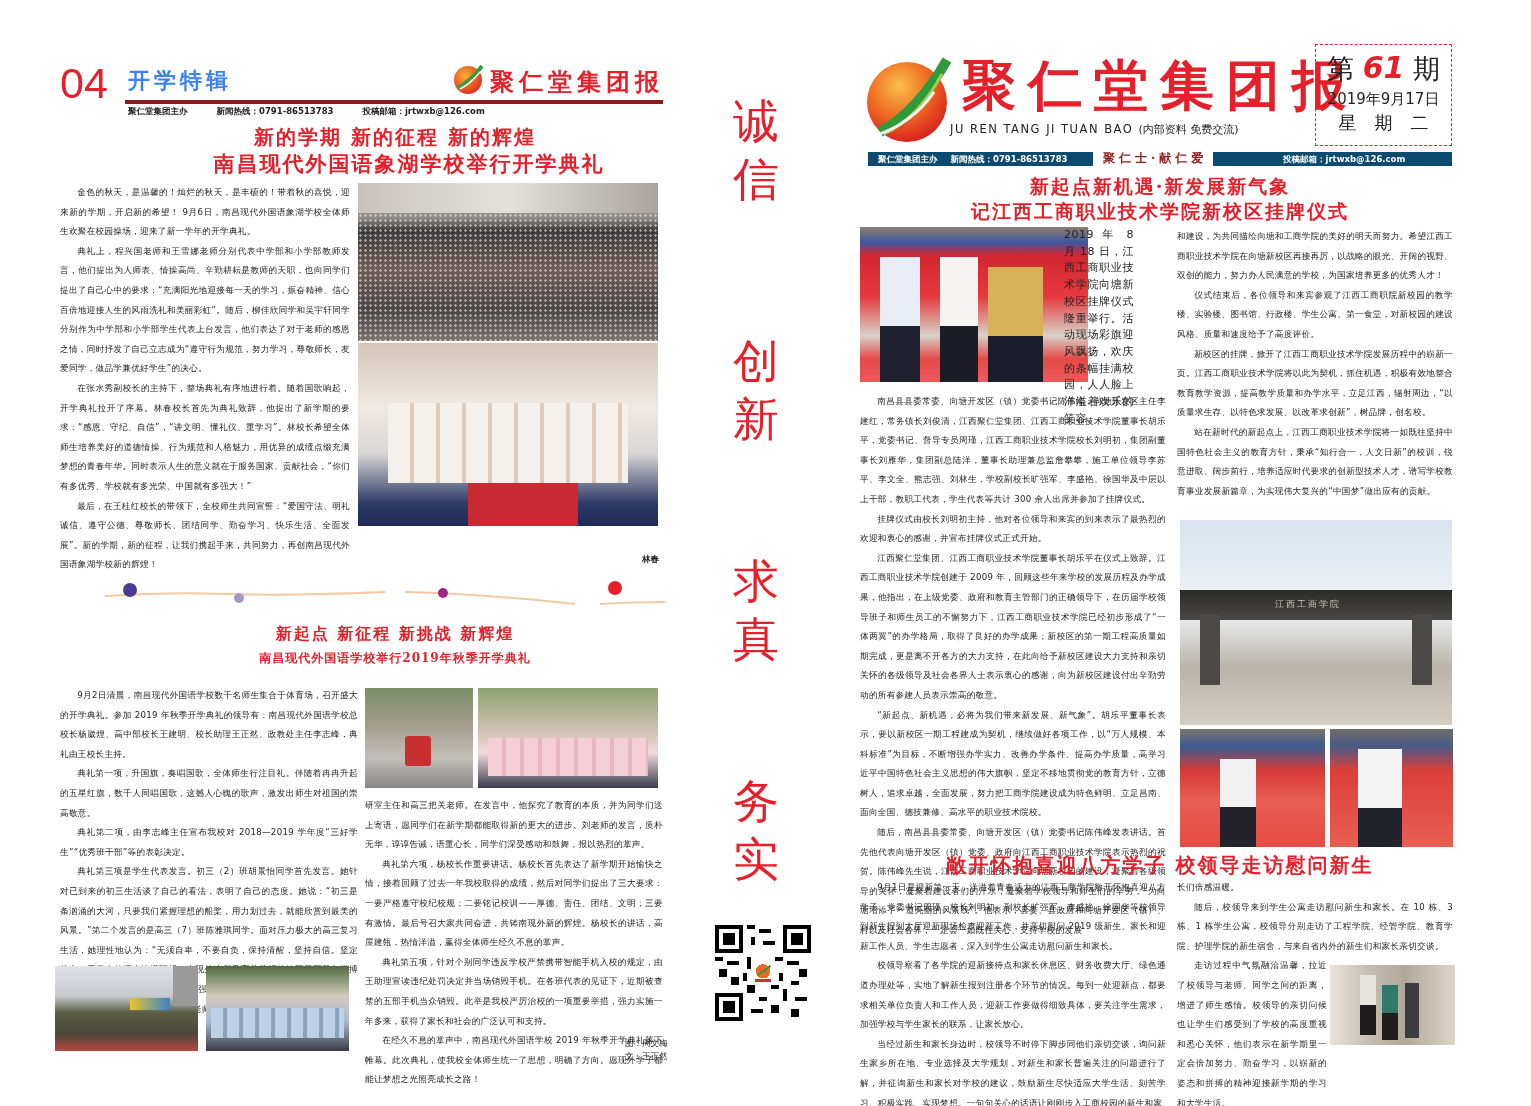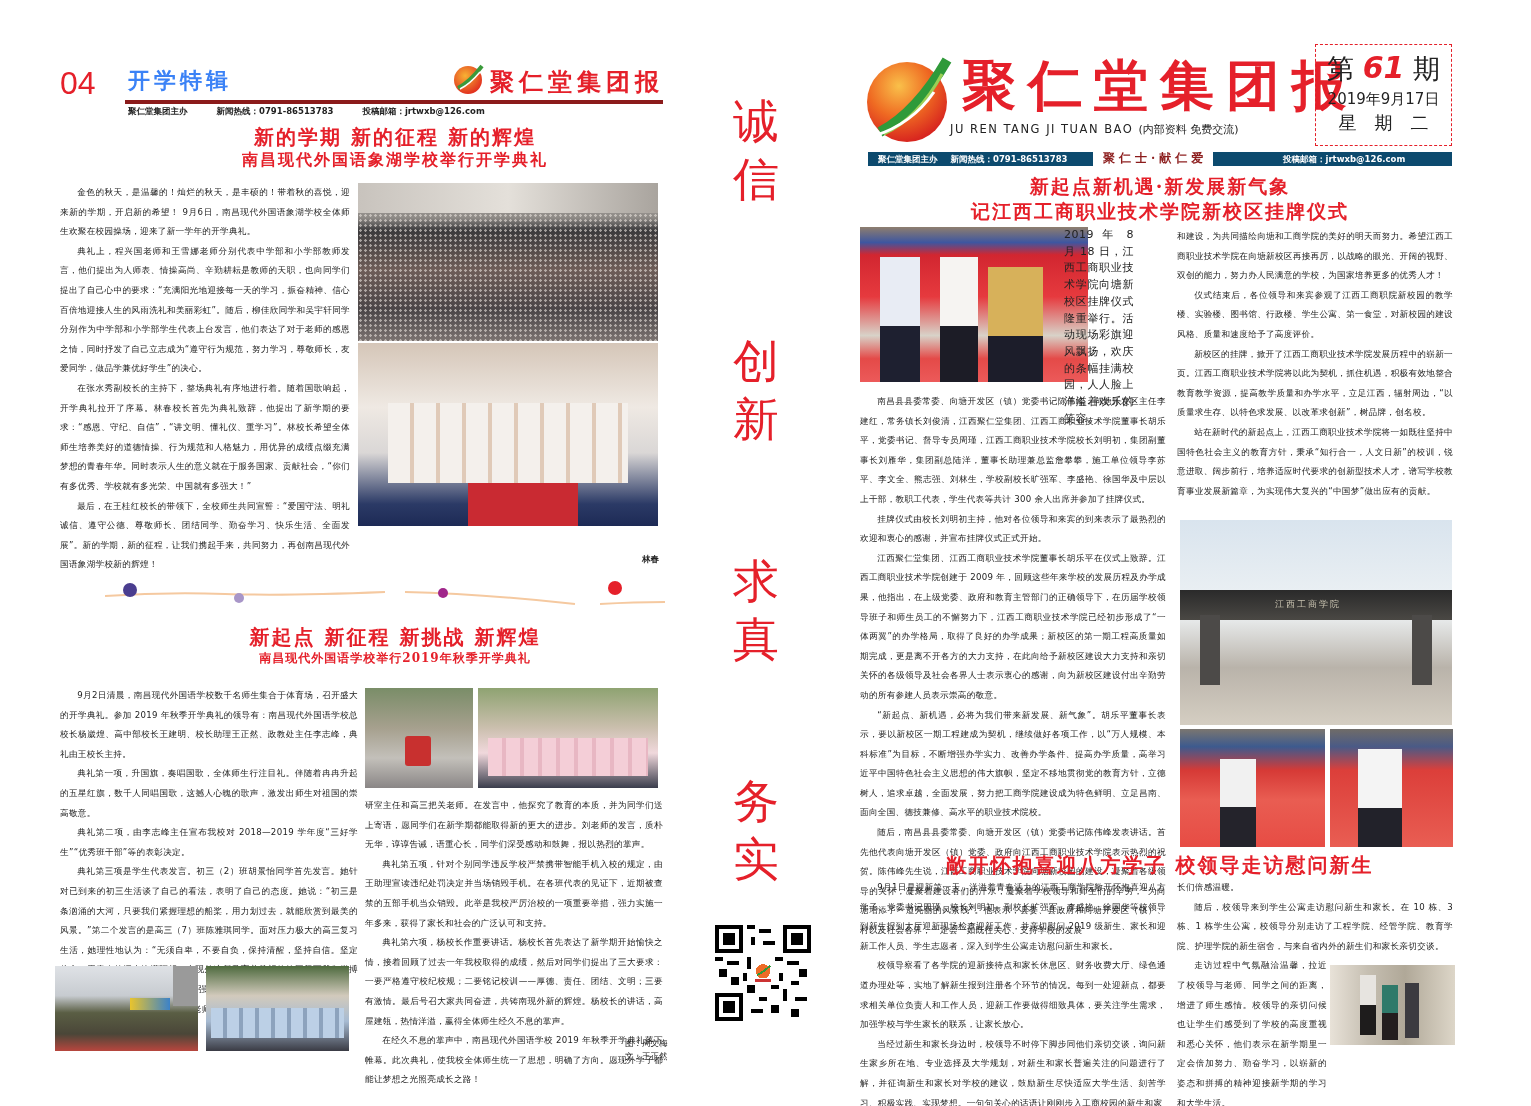--- a/index.html
+++ b/index.html
@@ -8,21 +8,21 @@
 .body-text{font-size:8.6px;line-height:19.6px;color:#222;text-align:justify;letter-spacing:0.3px}
 .body-text p{text-indent:2em}
 .photo{position:absolute;overflow:hidden}
 .title-cal{font-family:"DejaVu Serif","Liberation Serif",serif;color:#e5202a;font-weight:bold;text-align:center}
 .bar{background:#0c4a6e}
 </style>
 </head>
 <body>
 
 <div>
-  <div class="abs" style="left:60px;top:58px;font-size:32px;color:#e5202a;font-family:'Liberation Sans',sans-serif;line-height:50px">04</div>
+  <div class="abs" style="left:60px;top:58px;font-size:43px;color:#e5202a;font-family:'Liberation Sans',sans-serif;line-height:50px">04</div>
   <div class="abs" style="left:128px;top:66px;font-size:22px;color:#3b82f6;font-weight:bold;font-family:'DejaVu Serif',serif;letter-spacing:4px">开学特辑</div>
   <div class="abs" style="left:452px;top:62px;width:34px;height:34px">
     <svg width="34" height="34" viewBox="0 0 34 34">
       <defs>
           <radialGradient id="g1" cx="40%" cy="35%" r="65%">
             <stop offset="0" stop-color="#f7b233"></stop>
             <stop offset="1" stop-color="#e2321f"></stop>
           </radialGradient>
         </defs>
       <circle cx="16" cy="18" r="14" fill="url(#g1)"></circle>
@@ -32,21 +32,21 @@
   </div>
   <div class="abs" style="left:490px;top:66px;font-size:24px;color:#e5202a;font-weight:bold;font-family:'DejaVu Serif',serif;letter-spacing:5px">聚仁堂集团报</div>
   <div class="abs" style="left:125px;top:100px;width:538px;height:4px;background:#8b1b1b"></div>
   <div class="abs" style="left:128px;top:106px;font-size:8.5px;color:#222;font-weight:bold;white-space:nowrap">
     <span>聚仁堂集团主办</span>
     <span style="margin-left:26px">新闻热线：0791-86513783</span>
     <span style="margin-left:26px">投稿邮箱：jrtwxb@126.com</span>
   </div>
 
   <div class="abs title-cal" style="left:130px;top:124px;width:530px;font-size:20px;letter-spacing:2px">新的学期 新的征程 新的辉煌</div>
-  <div class="abs title-cal" style="left:130px;top:150px;width:530px;font-size:16px;letter-spacing:2px">南昌现代外国语象湖学校举行开学典礼</div>
+  <div class="abs title-cal" style="left:144px;top:150px;width:530px;font-size:21px;letter-spacing:2px">南昌现代外国语象湖学校举行开学典礼</div>
 
   <div class="abs body-text" style="left:60px;top:183px;width:290px">
     <p>金色的秋天，是温馨的！灿烂的秋天，是丰硕的！带着秋的喜悦，迎来新的学期，开启新的希望！ 9月6日，南昌现代外国语象湖学校全体师生欢聚在校园操场，迎来了新一学年的开学典礼。</p>
     <p>典礼上，程兴国老师和王雪娜老师分别代表中学部和小学部教师发言，他们提出为人师表、情操高尚、辛勤耕耘是教师的天职，也向同学们提出了自己心中的要求：“充满阳光地迎接每一天的学习，振奋精神、信心百倍地迎接人生的风雨洗礼和美丽彩虹”。随后，柳佳欣同学和吴宇轩同学分别作为中学部和小学部学生代表上台发言，他们表达了对于老师的感恩之情，同时抒发了自己立志成为“遵守行为规范，努力学习，尊敬师长，友爱同学，做品学兼优好学生”的决心。</p>
     <p>在张水秀副校长的主持下，整场典礼有序地进行着。随着国歌响起，开学典礼拉开了序幕。林春校长首先为典礼致辞，他提出了新学期的要求：“感恩、守纪、自信”，“讲文明、懂礼仪、重学习”。林校长希望全体师生培养美好的道德情操、行为规范和人格魅力，用优异的成绩点缀充满梦想的青春年华。同时表示人生的意义就在于服务国家、贡献社会，“你们有多优秀、学校就有多光荣、中国就有多强大！”</p>
     <p>最后，在王桂红校长的带领下，全校师生共同宣誓：“爱国守法、明礼诚信、遵守公德、尊敬师长、团结同学、勤奋学习、快乐生活、全面发展”。新的学期，新的征程，让我们携起手来，共同努力，再创南昌现代外国语象湖学校新的辉煌！</p>
   </div>
 
   <div class="photo" style="left:358px;top:183px;width:300px;height:158px;background:linear-gradient(180deg,#b9b4ae 0%,#8e8a86 22%,#3b3a3c 30%,#6e5d58 55%,#4a4547 80%,#7a7270 100%)">
     <div style="position:absolute;left:0;top:0;width:100%;height:30px;background:linear-gradient(90deg,#c8c3bd,#e4e0da,#a9a49e)"></div>
@@ -64,42 +64,42 @@
       <path d="M0 16 Q60 12 120 14 T280 12" stroke="#f5c9a0" stroke-width="2" fill="none"></path>
       <path d="M300 12 Q380 14 470 24" stroke="#f5c9a0" stroke-width="2" fill="none"></path>
       <path d="M495 24 Q530 22 560 22" stroke="#f5c9a0" stroke-width="2" fill="none"></path>
       <circle cx="25" cy="10" r="7" fill="#4a3d8f"></circle>
       <circle cx="134" cy="18" r="5" fill="#a896c8"></circle>
       <circle cx="338" cy="13" r="5" fill="#a0268a"></circle>
       <circle cx="510" cy="8" r="7" fill="#e5202a"></circle>
     </svg>
   </div>
 
-  <div class="abs title-cal" style="left:130px;top:624px;width:530px;font-size:20px;letter-spacing:2px">新起点 新征程 新挑战 新辉煌</div>
+  <div class="abs title-cal" style="left:130px;top:624px;width:530px;font-size:16px;letter-spacing:2px">新起点 新征程 新挑战 新辉煌</div>
   <div class="abs title-cal" style="left:130px;top:650px;width:530px;font-size:12px;letter-spacing:1px">南昌现代外国语学校举行2019年秋季开学典礼</div>
 
   <div class="abs body-text" style="left:60px;top:686px;width:298px">
     <p>9月2日清晨，南昌现代外国语学校数千名师生集合于体育场，召开盛大的开学典礼。参加 2019 年秋季开学典礼的领导有：南昌现代外国语学校总校长杨崴煌、高中部校长王建明、校长助理王正然、政教处主任李志峰，典礼由王校长主持。</p>
     <p>典礼第一项，升国旗，奏唱国歌，全体师生行注目礼。伴随着冉冉升起的五星红旗，数千人同唱国歌，这撼人心魄的歌声，激发出师生对祖国的崇高敬意。</p>
     <p>典礼第二项，由李志峰主任宣布我校对 2018—2019 学年度“三好学生”“优秀班干部”等的表彰决定。</p>
     <p>典礼第三项是学生代表发言。初三（2）班胡景怡同学首先发言。她针对已到来的初三生活谈了自己的看法，表明了自己的态度。她说：“初三是条汹涌的大河，只要我们紧握理想的船桨，用力划过去，就能欣赏到最美的风景。”第二个发言的是高三（7）班陈雅琪同学。面对压力极大的高三复习生活，她理性地认为：“无须自卑，不要自负，保持清醒，坚持自信。坚定信念，用青春的汗水浇灌理想，在现外这所孕育着希望的校园留下我们拼搏的身影。”她们的精彩发言，具有很强的感召力，赢得全体师生阵阵掌声。</p>
     <p>典礼第四项是教师代表刘海明老师发言。刘海明老师是我校数学组教</p>
   </div>
 
   <div class="photo" style="left:365px;top:688px;width:108px;height:100px;background:linear-gradient(180deg,#7a8d68 0%,#a6a08e 40%,#c3c0ba 70%,#8a8686 100%)">
     <div style="position:absolute;left:40px;top:48px;width:26px;height:30px;background:#c8302f;border-radius:3px"></div>
   </div>
   <div class="photo" style="left:478px;top:688px;width:180px;height:100px;background:linear-gradient(180deg,#8fa372 0%,#cbbfae 40%,#f0d8dc 65%,#3a3d4c 100%)">
     <div style="position:absolute;left:10px;top:50px;width:160px;height:38px;background:repeating-linear-gradient(90deg,#f4ced7 0 14px,#e8b7c3 14px 18px)"></div>
   </div>
 
   <div class="abs body-text" style="left:365px;top:796px;width:298px">
     <p style="text-indent:0">研室主任和高三把关老师。在发言中，他探究了教育的本质，并为同学们送上寄语，愿同学们在新学期都能取得新的更大的进步。刘老师的发言，质朴无华，谆谆告诫，语重心长，同学们深受感动和鼓舞，报以热烈的掌声。</p>
+    <p>典礼第六项，杨校长作重要讲话。杨校长首先表达了新学期开始愉快之情，接着回顾了过去一年我校取得的成绩，然后对同学们提出了三大要求：一要严格遵守校纪校规；二要铭记校训——厚德、责任、团结、文明；三要有激情。最后号召大家共同奋进，共铸南现外新的辉煌。杨校长的讲话，高屋建瓴，热情洋溢，赢得全体师生经久不息的掌声。</p>
     <p>典礼第五项，针对个别同学违反学校严禁携带智能手机入校的规定，由王助理宣读违纪处罚决定并当场销毁手机。在各班代表的见证下，近期被查禁的五部手机当众销毁。此举是我校严厉治校的一项重要举措，强力实施一年多来，获得了家长和社会的广泛认可和支持。</p>
-    <p>典礼第六项，杨校长作重要讲话。杨校长首先表达了新学期开始愉快之情，接着回顾了过去一年我校取得的成绩，然后对同学们提出了三大要求：一要严格遵守校纪校规；二要铭记校训——厚德、责任、团结、文明；三要有激情。最后号召大家共同奋进，共铸南现外新的辉煌。杨校长的讲话，高屋建瓴，热情洋溢，赢得全体师生经久不息的掌声。</p>
     <p>在经久不息的掌声中，南昌现代外国语学校 2019 年秋季开学典礼落下帷幕。此次典礼，使我校全体师生统一了思想，明确了方向。愿现外学子都能让梦想之光照亮成长之路！</p>
   </div>
 
   <div class="photo" style="left:55px;top:966px;width:143px;height:85px;background:linear-gradient(180deg,#dfe2e6 0%,#c7cbd0 35%,#5a5e44 55%,#4a4638 80%,#b8463e 100%)">
     <div style="position:absolute;left:118px;top:0;width:25px;height:40px;background:#9a9a9a"></div>
     <div style="position:absolute;left:75px;top:32px;width:40px;height:12px;background:linear-gradient(90deg,#e9c42d,#3b82c9)"></div>
   </div>
   <div class="photo" style="left:206px;top:966px;width:143px;height:85px;background:linear-gradient(180deg,#4e6a3e 0%,#d2cabc 35%,#a7bbd2 65%,#3a3b44 100%)">
     <div style="position:absolute;left:5px;top:42px;width:133px;height:30px;background:repeating-linear-gradient(90deg,#bcd0e6 0 12px,#8da3bd 12px 16px)"></div>
   </div>

